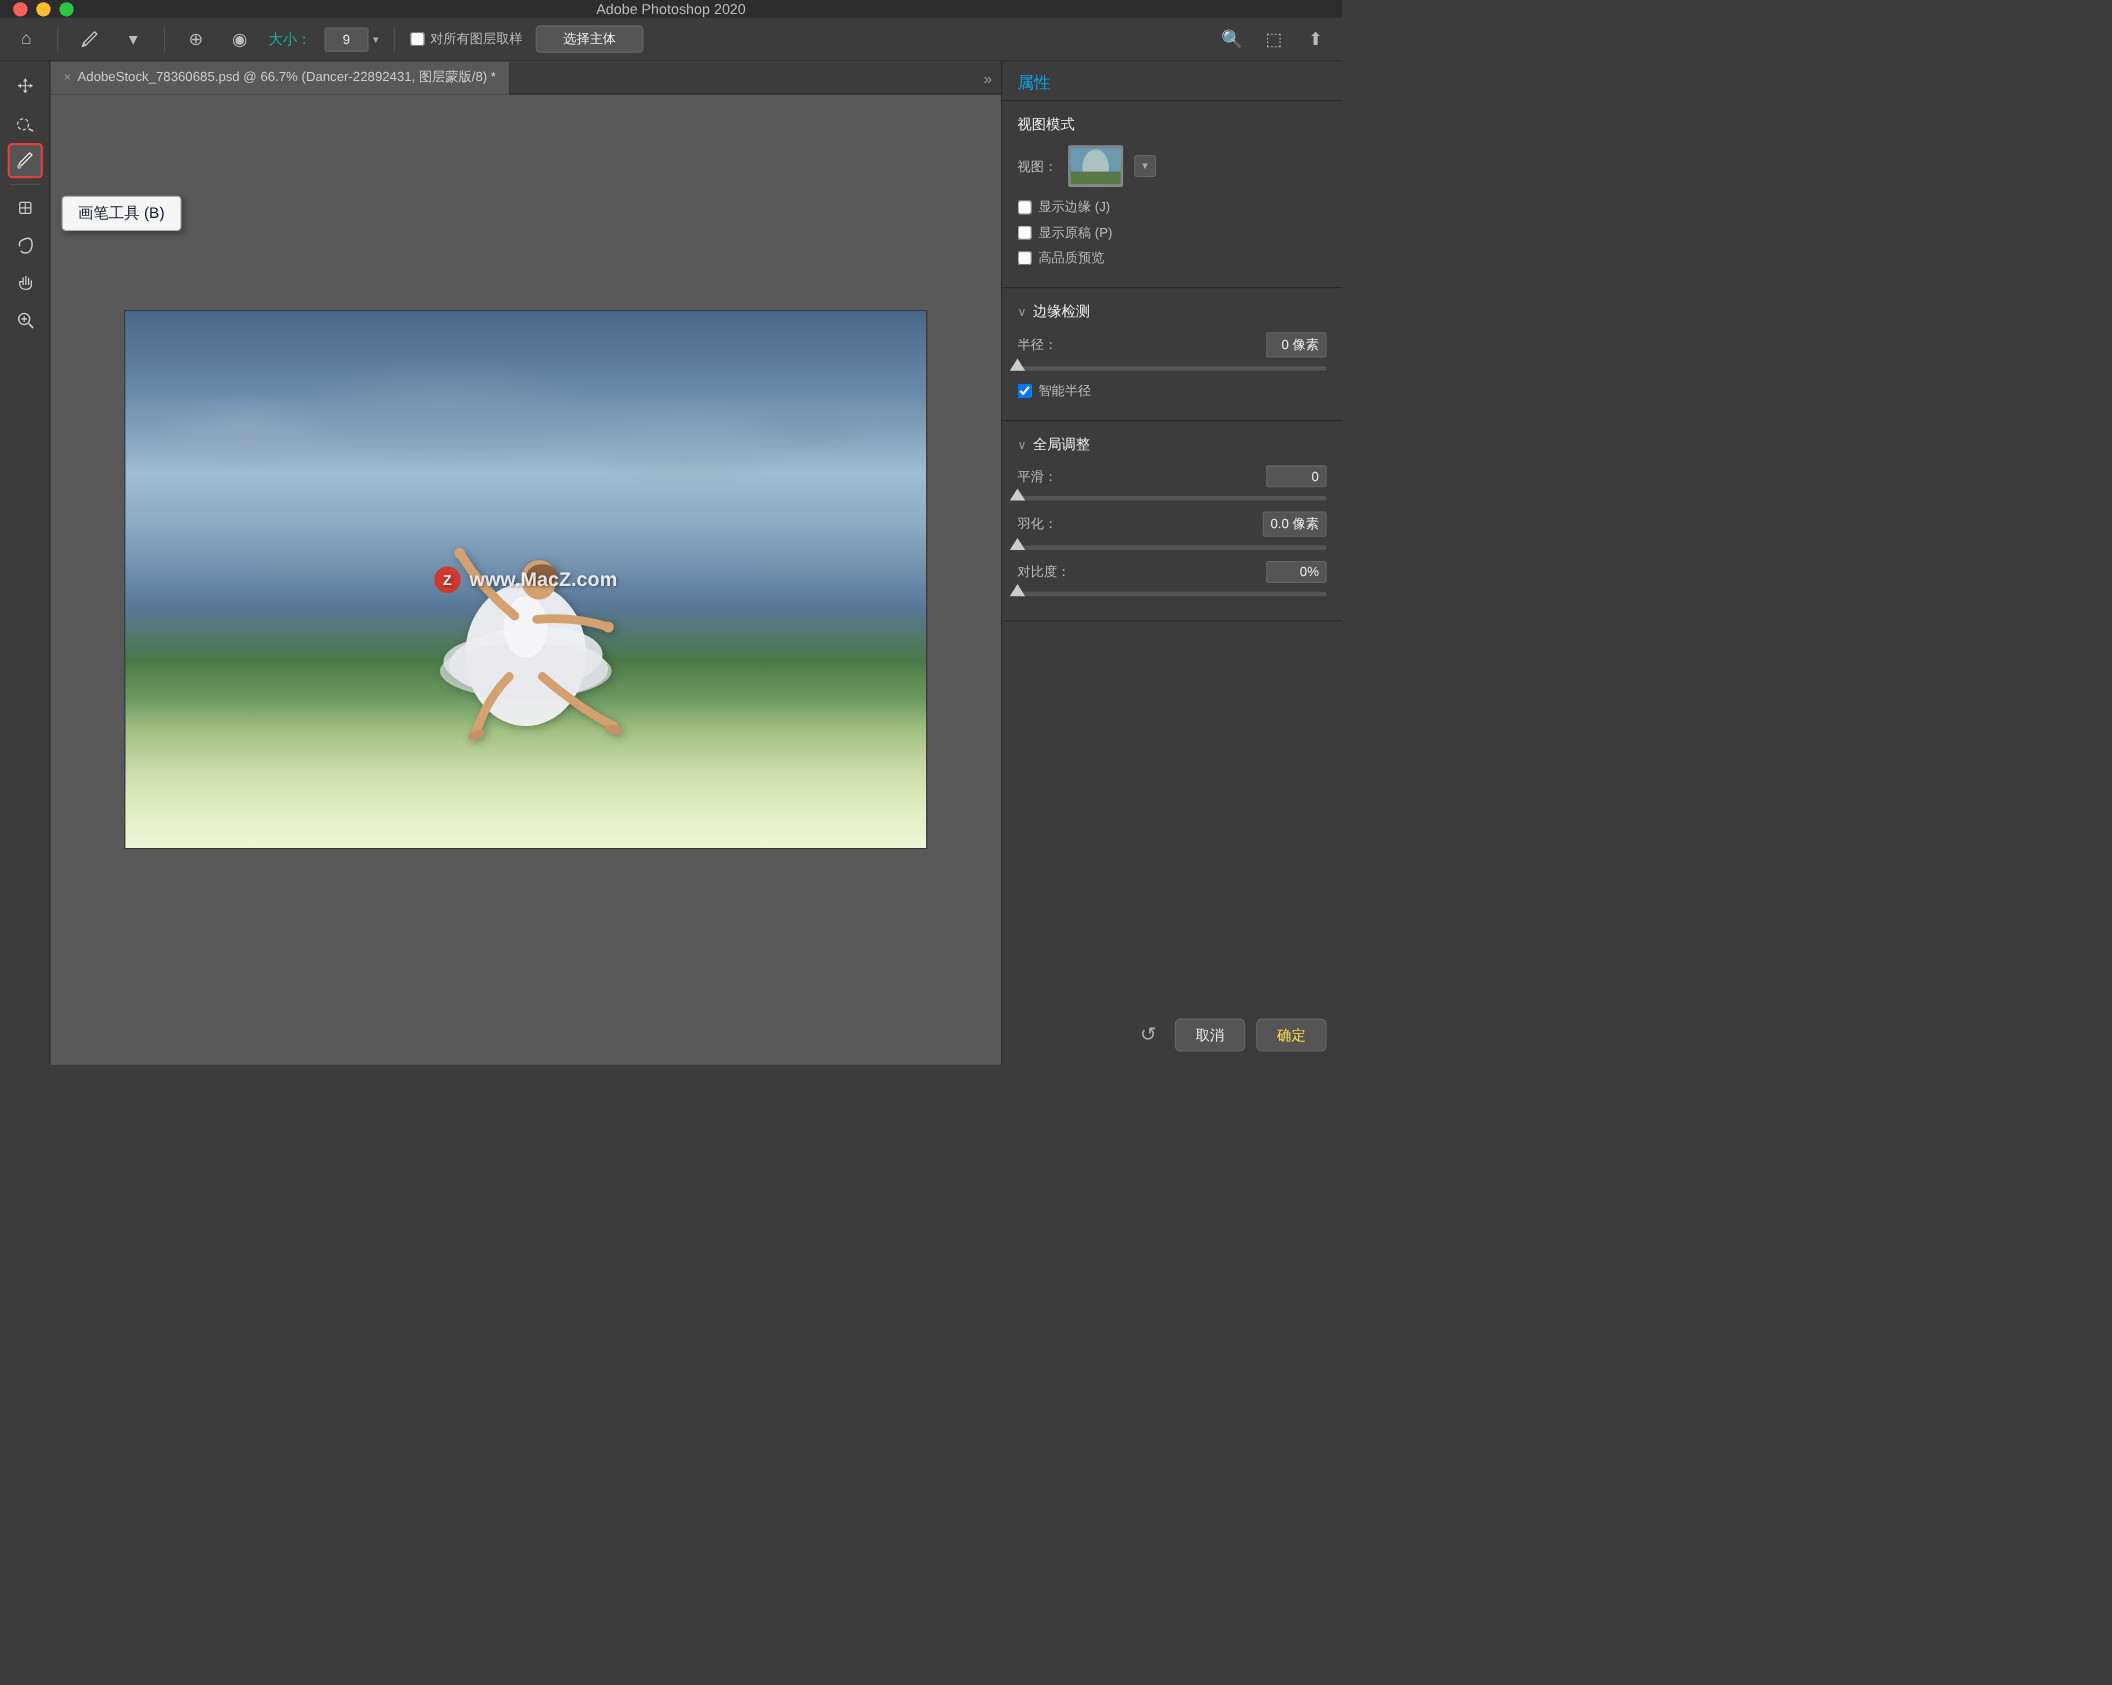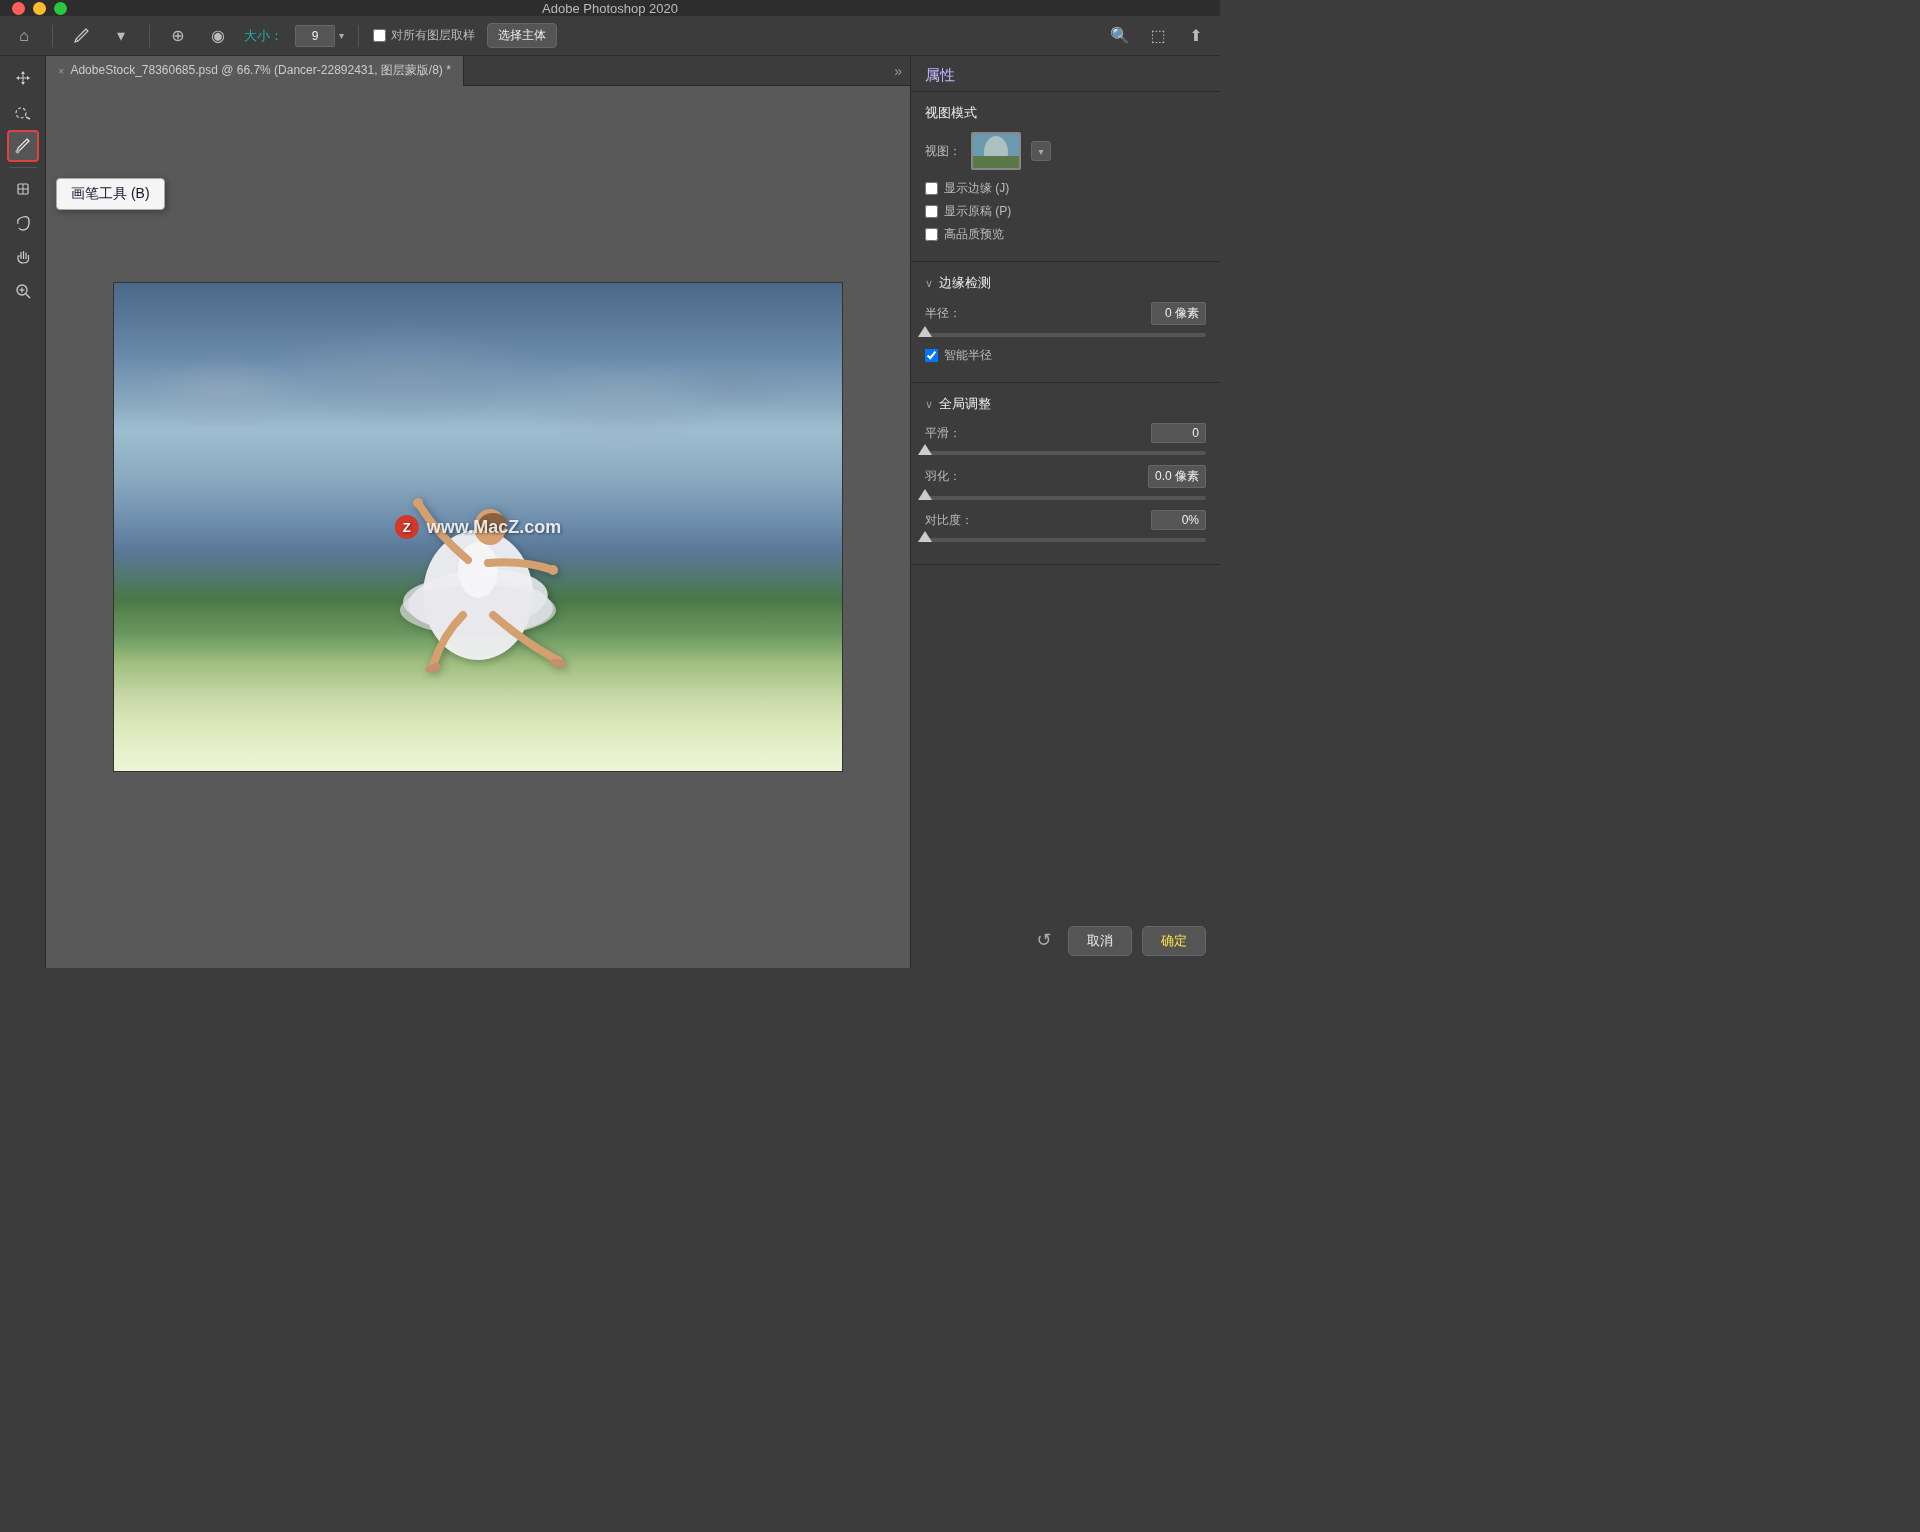--- a/index.html
+++ b/index.html
@@ -80,21 +80,21 @@
     }
     .toolbar-checkbox-label {
       display: flex; align-items: center; gap: 5px;
       color: #bbb; font-size: 12px; cursor: pointer;
     }
     .toolbar-checkbox-label input { cursor: pointer; }
     .toolbar-btn {
       background: #555;
       border: 1px solid #666;
       color: #eee;
-      padding: 3px 10px;
+      padding: 3px 24px;
       border-radius: 4px;
       font-size: 12px;
       cursor: pointer;
     }
     .toolbar-right {
       margin-left: auto;
       display: flex; align-items: center; gap: 10px;
     }
 
     
@@ -265,21 +265,21 @@
       width: 310px;
       background: #3c3c3c;
       border-left: 1px solid #2a2a2a;
       display: flex;
       flex-direction: column;
       overflow-y: auto;
     }
     .panel-header {
       padding: 10px 14px 6px;
       font-size: 15px;
-      color: #c4b5fd;
+      color: #0ea5e9;
       font-weight: 500;
       border-bottom: 1px solid #2a2a2a;
     }
     .panel-section {
       padding: 12px 14px;
       border-bottom: 1px solid #2a2a2a;
     }
     .panel-section-title {
       font-size: 13px;
       color: #eee;

